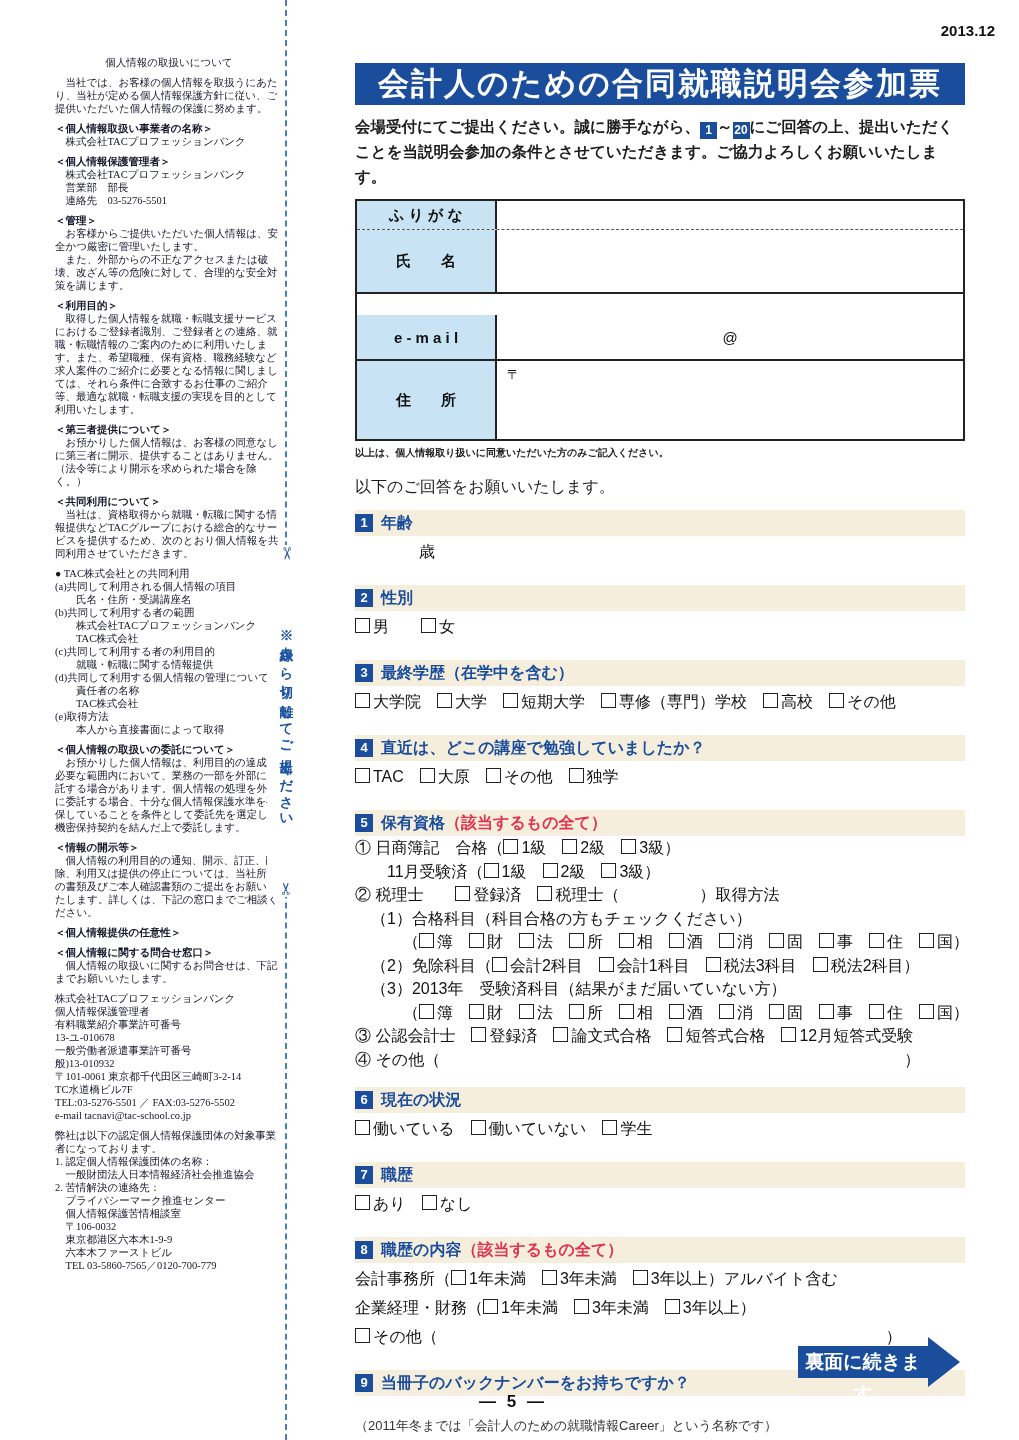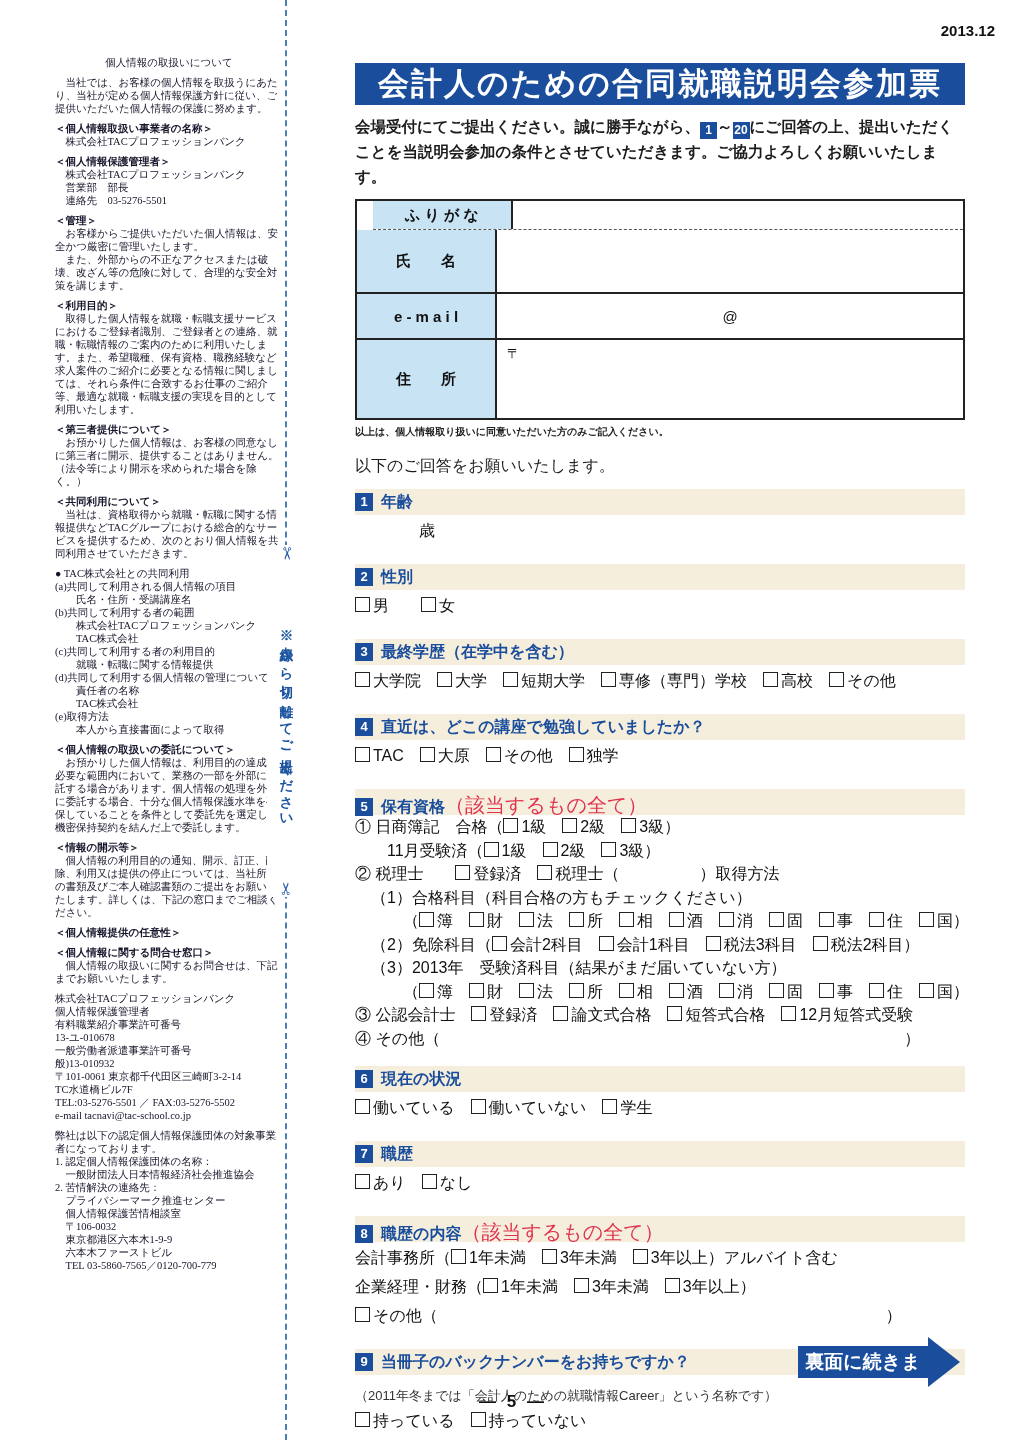--- a/index.html
+++ b/index.html
@@ -27,39 +27,39 @@
   
   #main{position:absolute;left:355px;top:63px;width:610px;}
   #titlebar{height:42px;line-height:42px;background:#1a4e9c;color:#fff;font-weight:bold;font-size:31px;text-align:center;letter-spacing:2px;}
   #intro{margin-top:9px;font-size:15.5px;line-height:25px;font-weight:bold;color:#1c1c1c;}
   .badge{display:inline-block;width:17px;height:17px;line-height:17px;background:#1a4e9c;color:#fff;font-size:12px;font-weight:bold;text-align:center;vertical-align:-2px;}
 
   
   #info-table{margin-top:10px;border:2px solid #222;}
   .it-row{display:flex;}
   .it-row.rb-solid{border-bottom:2px solid #222;text-align:center;}
-  .it-row.rb-dash{border-bottom:1px dashed #555;margin-left:16px;}
+  .it-row.rb-dash{border-bottom:1px dashed #555;}
   .it-label{width:138px;background:#c8e3f4;border-right:2px solid #222;display:flex;align-items:center;justify-content:center;font-weight:bold;font-size:15px;}
   .it-cell{flex:1;position:relative;}
-  .r0{height:28px;}.r1{height:62px;}.r2{height:44px;}.r3{height:78px;}
+  .r0{height:28px;}.r1{height:62px;}.r2{height:44px;margin-top:21px;}.r3{height:78px;}
   .cell-center{display:flex;align-items:center;justify-content:center;font-size:15px;}
   .cell-topleft{padding:5px 0 0 10px;font-size:13px;}
 
   #agree{margin-top:5px;font-size:10px;font-weight:bold;color:#1c1c1c;}
   #answers-intro{margin-top:17px;font-size:16px;color:#1c1c1c;}
   #questions{margin-top:12px;}
 
   
   .q{margin-bottom:20px;}
   .q.tall{margin-bottom:16px;}
   .q-head{background:#f6eedd;padding:3px 0;height:20px;}
   .q-num{display:inline-block;width:18px;height:18px;line-height:18px;background:#1a4e9c;color:#fff;font-size:13px;font-weight:bold;text-align:center;margin-right:8px;vertical-align:1px;}
   .q-title{color:#1a4e9c;font-weight:bold;font-size:16px;}
-  .q-red{color:#e0334d;font-weight:normal;font-size:20px;}
-  .q-note{font-size:13px;color:#333;margin-top:12px;}
+  .q-red{color:#e0334d;font-weight:bold;font-size:16px;}
+  .q-note{font-size:13px;color:#333;margin-top:21px;}
   .q-line{line-height:27px;font-size:16px;margin-top:2px;white-space:nowrap;}
   .q.tall .q-line{line-height:23.5px;margin-top:0;}
   .opt{display:inline-block;}
   .box{display:inline-block;width:13px;height:13px;border:1.5px solid #222;background:#fff;margin-right:3px;vertical-align:-1px;}
 
   
   #arrow{position:absolute;left:443px;top:1283px;width:130px;height:32px;background:#1a4e9c;color:#fff;font-weight:bold;font-size:19px;line-height:32px;text-align:center;}
   #arrow::after{content:"";position:absolute;right:-32px;top:-9px;width:0;height:0;border-left:32px solid #1a4e9c;border-top:25px solid transparent;border-bottom:25px solid transparent;}
 </style>
 </head>

